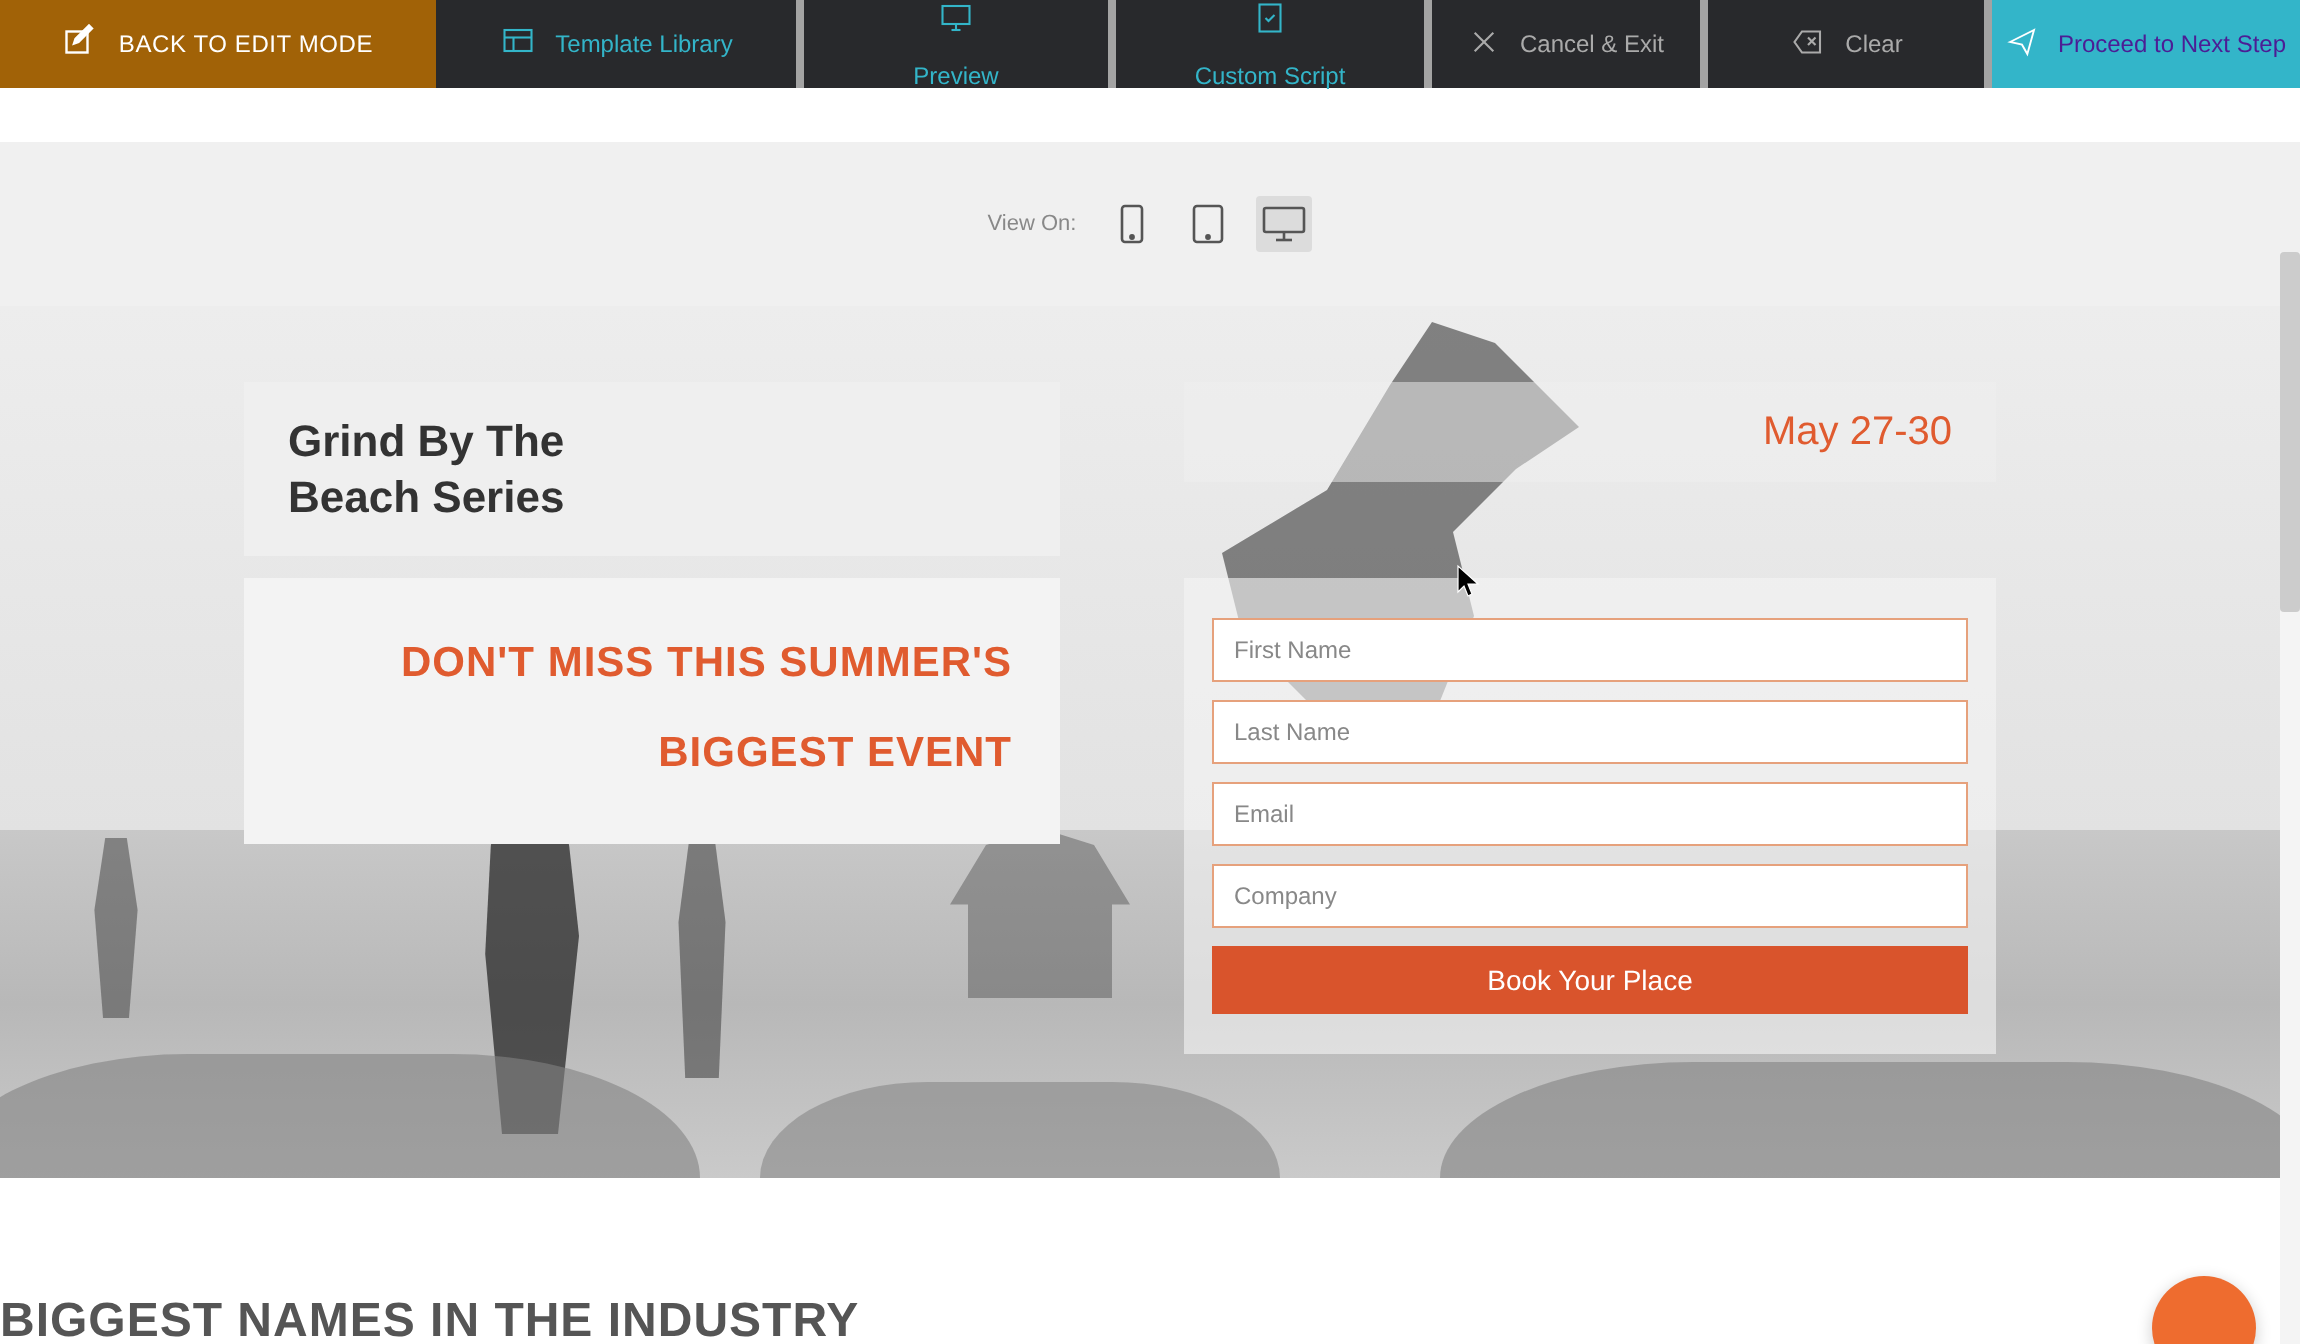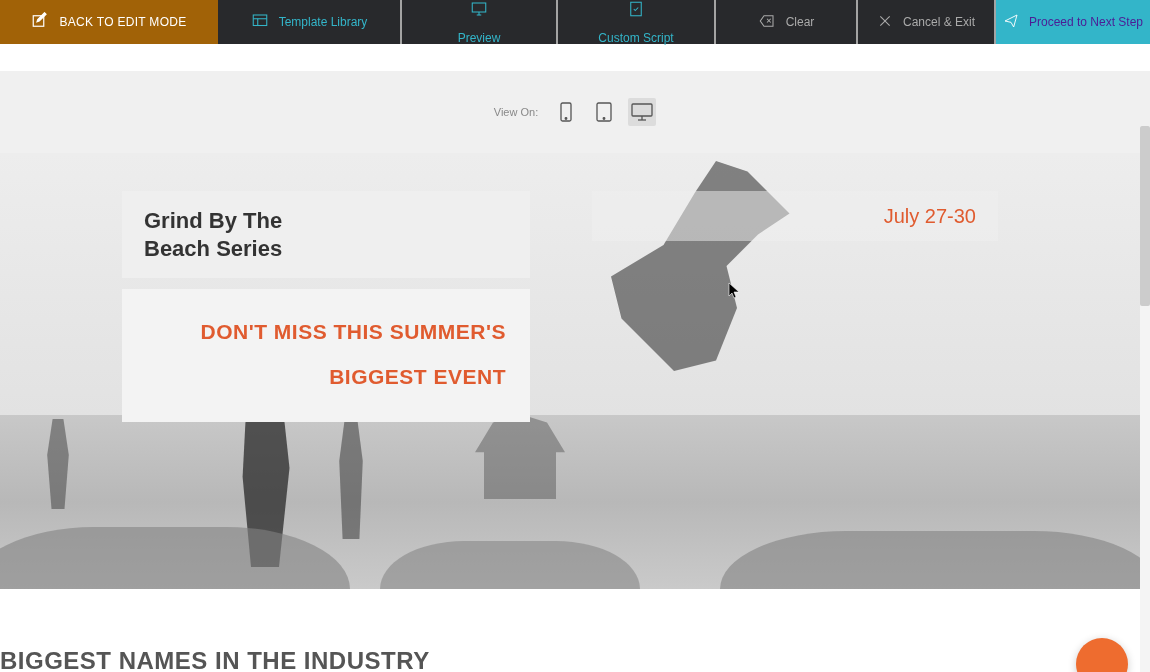--- a/index.html
+++ b/index.html
@@ -18,21 +18,21 @@
     }
     .toolbar-item {
       display: flex;
       align-items: center;
       justify-content: center;
       gap: 10px;
       color: #fff;
       font-size: 12px;
       height: 100%;
       cursor: pointer;
-      border-right: 2px solid #a3a3a3;
+      border-right: 4px solid #a3a3a3;
     }
     .toolbar-item.edit-mode {
       background: #a16207;
       width: 218px;
       border-right: none;
       font-weight: 500;
       font-size: 12px;
       letter-spacing: 0.3px;
     }
     .toolbar-item.template-library { width: 184px; color: #33b5c9; }
@@ -260,38 +260,38 @@
   </div>
   <div class="toolbar-item custom-script">
     <span>
       <svg width="18" height="18" viewBox="0 0 24 24" fill="none" stroke="#33b5c9" stroke-width="1.4">
           <rect x="5" y="3" width="14" height="18"></rect>
           <path d="M9 12l2 2 4-4"></path>
         </svg>
     </span>
     <span>Custom Script</span>
   </div>
+  <div class="toolbar-item cancel-exit">
+    <span>
+      <svg width="16" height="16" viewBox="0 0 24 24" fill="none" stroke="#aaa" stroke-width="1.6">
+          <line x1="5" y1="5" x2="19" y2="19"></line>
+          <line x1="19" y1="5" x2="5" y2="19"></line>
+        </svg>
+    </span>
+    <span>Cancel &amp; Exit</span>
+  </div>
   <div class="toolbar-item clear">
     <span>
       <svg width="18" height="18" viewBox="0 0 24 24" fill="none" stroke="#aaa" stroke-width="1.4">
           <path d="M20 5H8l-5 7 5 7h12V5z"></path>
           <line x1="12" y1="9" x2="17" y2="14"></line>
           <line x1="17" y1="9" x2="12" y2="14"></line>
         </svg>
     </span>
     <span>Clear</span>
-  </div>
-  <div class="toolbar-item cancel-exit">
-    <span>
-      <svg width="16" height="16" viewBox="0 0 24 24" fill="none" stroke="#aaa" stroke-width="1.6">
-          <line x1="5" y1="5" x2="19" y2="19"></line>
-          <line x1="19" y1="5" x2="5" y2="19"></line>
-        </svg>
-    </span>
-    <span>Cancel &amp; Exit</span>
   </div>
   <div class="toolbar-item proceed">
     <span>
       <svg width="16" height="16" viewBox="0 0 24 24" fill="none" stroke="#fff" stroke-width="1.4">
           <path d="M3 12l18-9-5 18-4-7-9-2z"></path>
         </svg>
     </span>
     <span>Proceed to Next Step</span>
   </div>
 </div>
@@ -331,28 +331,35 @@
     <div class="silhouette ramp1"></div>
     <div class="silhouette ramp2"></div>
     <div class="silhouette ramp3"></div>
 
     <div class="title-card">
       <div class="title" style="white-space:pre-line;">Grind By The
 Beach Series</div>
     </div>
 
     <div class="date-card">
-      <div class="date-line">July 27-30</div>
+      <div class="date-line">May 27-30</div>
     </div>
 
     <div class="subtitle-card">
       <div class="subtitle-line">DON'T MISS THIS SUMMER'S</div>
       <div class="subtitle-line">BIGGEST EVENT</div>
     </div>
 
+    <div class="form-card">
+      <input class="form-input" placeholder="First Name" style="">
+      <input class="form-input" placeholder="Last Name" style="">
+      <input class="form-input" placeholder="Email" style="">
+      <input class="form-input" placeholder="Company" style="">
+      <button class="form-button">Book Your Place</button>
+    </div>
   </div>
 
   <div class="industry-section">
     <div class="industry-heading">BIGGEST NAMES IN THE INDUSTRY</div>
   </div>
 </div>
 
 <div class="scrollbar">
   <div class="scrollbar-thumb"></div>
 </div>

